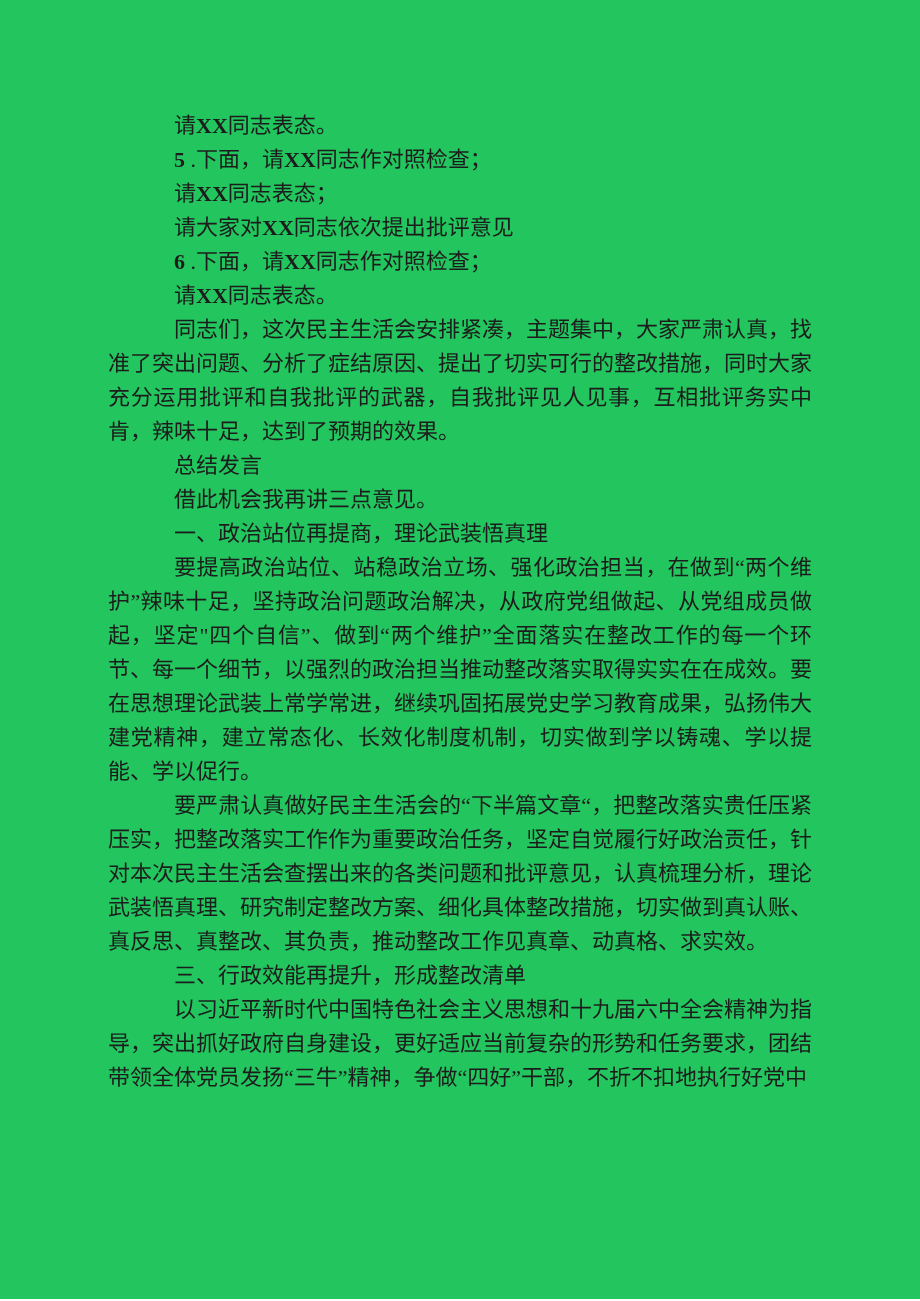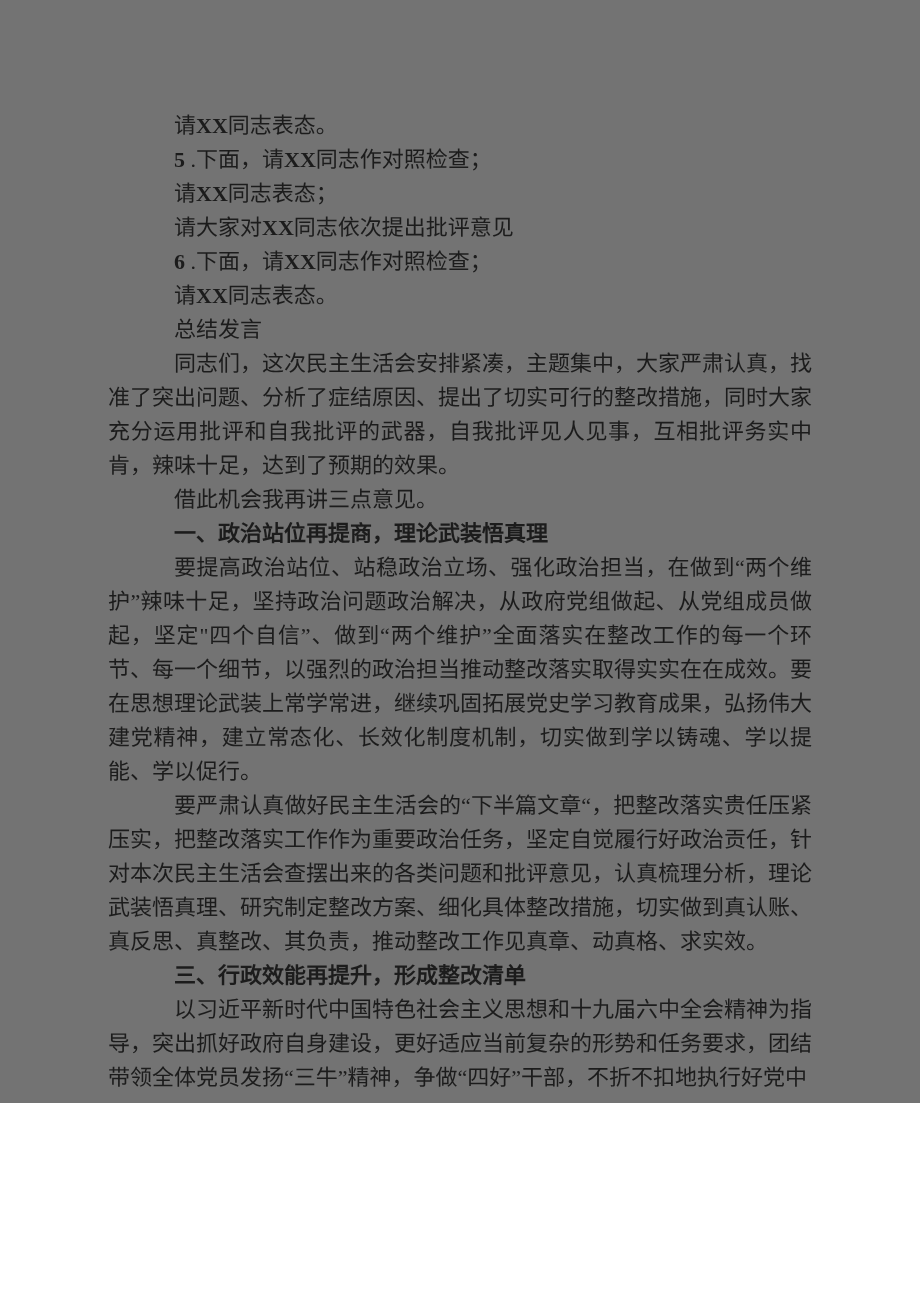--- a/index.html
+++ b/index.html
@@ -1,21 +1,21 @@
 <!DOCTYPE html>
 <html lang="zh-CN"><head>
 <meta charset="utf-8">
 <style>
   * { margin: 0; padding: 0; box-sizing: border-box; }
   html, body { background: #ffffff; }
   .page {
     position: relative;
     width: 920px;
-    height: 1103px;
-    background: #737373;
+    height: 1299px;
+    background: #22c55e;
     overflow: hidden;
     color: #1c1c1c;
     font-family: "Liberation Serif", "DejaVu Serif", serif;
   }
   .content {
     position: absolute;
     left: 108px;
     top: 109px;
     width: 704px;
     font-size: 22px;
@@ -25,36 +25,36 @@
   }
   .content p {
     text-indent: 66px; 
     margin: 0;
   }
   .content p b {
     font-weight: bold;
     font-family: "Liberation Serif", serif;
   }
   .heading {
-    font-weight: bold;
+    font-weight: normal;
   }
 </style>
 </head>
 <body>
 
 <div class="page">
   <div class="content">
     <p>请<b>XX</b>同志表态。</p>
     <p><b>5</b> .下面，请<b>XX</b>同志作对照检查；</p>
     <p>请<b>XX</b>同志表态；</p>
     <p>请大家对<b>XX</b>同志依次提出批评意见</p>
     <p><b>6</b> .下面，请<b>XX</b>同志作对照检查；</p>
     <p>请<b>XX</b>同志表态。</p>
+    <p>同志们，这次民主生活会安排紧凑，主题集中，大家严肃认真，找准了突出问题、分析了症结原因、提出了切实可行的整改措施，同时大家充分运用批评和自我批评的武器，自我批评见人见事，互相批评务实中肯，辣味十足，达到了预期的效果。</p>
     <p>总结发言</p>
-    <p>同志们，这次民主生活会安排紧凑，主题集中，大家严肃认真，找准了突出问题、分析了症结原因、提出了切实可行的整改措施，同时大家充分运用批评和自我批评的武器，自我批评见人见事，互相批评务实中肯，辣味十足，达到了预期的效果。</p>
     <p>借此机会我再讲三点意见。</p>
     <p class="heading">一、政治站位再提商，理论武装悟真理</p>
     <p>要提高政治站位、站稳政治立场、强化政治担当，在做到“两个维护”辣味十足，坚持政治问题政治解决，从政府党组做起、从党组成员做起，坚定"四个自信”、做到“两个维护”全面落实在整改工作的每一个环节、每一个细节，以强烈的政治担当推动整改落实取得实实在在成效。要在思想理论武装上常学常进，继续巩固拓展党史学习教育成果，弘扬伟大建党精神，建立常态化、长效化制度机制，切实做到学以铸魂、学以提能、学以促行。</p>
     <p>要严肃认真做好民主生活会的“下半篇文章“，把整改落实贵任压紧压实，把整改落实工作作为重要政治任务，坚定自觉履行好政治贡任，针对本次民主生活会查摆出来的各类问题和批评意见，认真梳理分析，理论武装悟真理、研究制定整改方案、细化具体整改措施，切实做到真认账、真反思、真整改、其负责，推动整改工作见真章、动真格、求实效。</p>
     <p class="heading">三、行政效能再提升，形成整改清单</p>
     <p>以习近平新时代中国特色社会主义思想和十九届六中全会精神为指导，突出抓好政府自身建设，更好适应当前复杂的形势和任务要求，团结带领全体党员发扬“三牛”精神，争做“四好”干部，不折不扣地执行好党中</p>
   </div>
 </div>
 
 </body></html>

